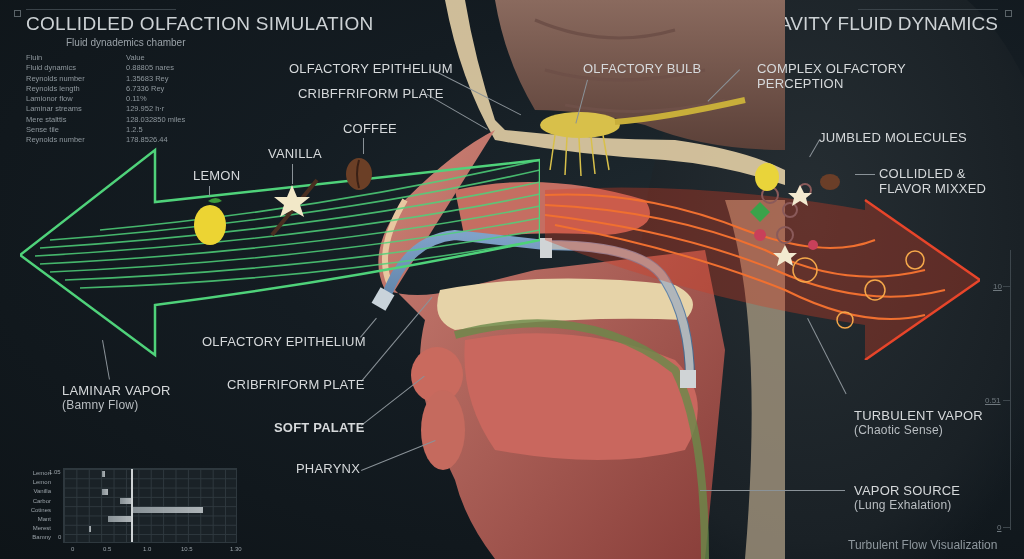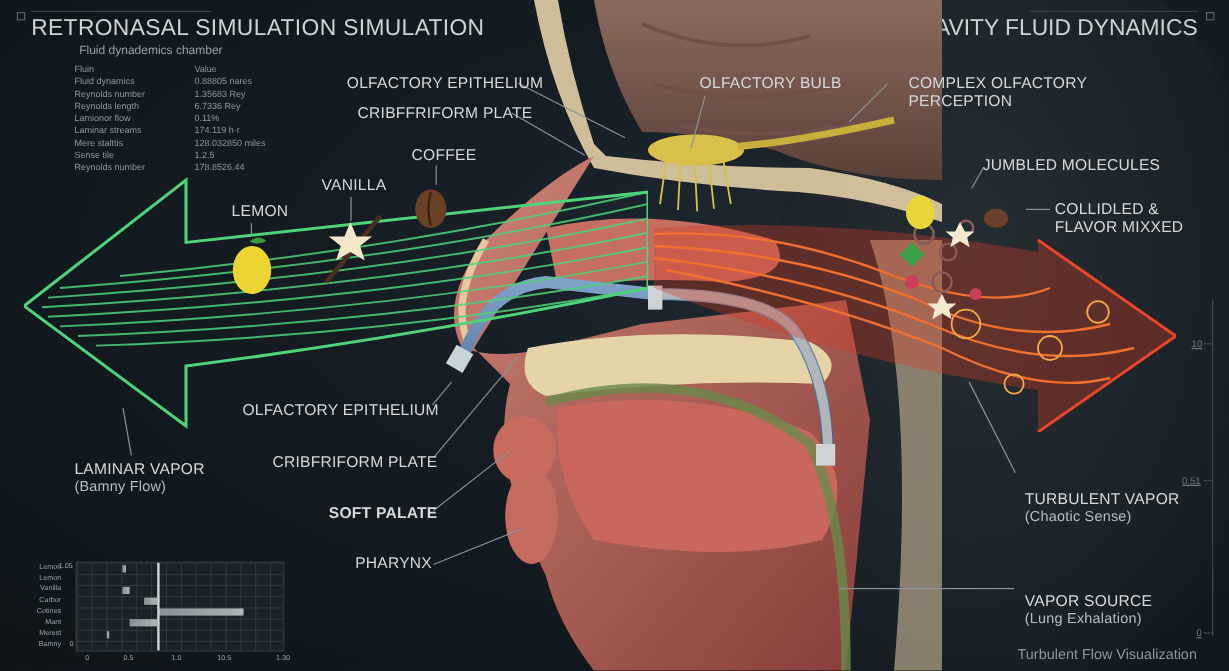--- a/index.html
+++ b/index.html
@@ -10,21 +10,21 @@
   .head-silhouette { position: absolute; left: 640px; top: -40px; width: 420px; height: 640px;
         border-radius: 50% 45% 40% 30%; background: radial-gradient(ellipse at 40% 40%, #262e33 0%, #1a2126 60%, transparent 75%); }
   .abs { position: absolute; }
   .label { position: absolute; font-size: 13px; letter-spacing: 0.2px; color: #d6d9db; text-transform: uppercase; white-space: nowrap; }
   .sub { font-size: 12px; color: #b9bec2; text-transform: none; display: block; }
   .title-main { position: absolute; left: 26px; top: 13px; font-size: 19px; color: #cdd2d5; letter-spacing: 0.3px; }
   .title-sub { position: absolute; left: 26px; top: 37px; font-size: 10px; color: #9aa2a8; margin-left: 40px; }
   .title-right { position: absolute; right: 26px; top: 13px; font-size: 19px; color: #cdd2d5; }
   .deco-sq { position: absolute; width: 7px; height: 7px; border: 1px solid #5a6368; }
   .rule { position: absolute; height: 1px; background: #3a4349; }
-  table.params { position: absolute; left: 26px; top: 53px; border-collapse: collapse; font-size: 7.5px; color: #8e979d; margin-left: 36px; }
+  table.params { position: absolute; left: 26px; top: 53px; border-collapse: collapse; font-size: 7.5px; color: #8e979d; }
   table.params td { padding: 0 0 1px 0; line-height: 9.3px; }
   table.params td.k { width: 100px; }
   .leader { position: absolute; height: 1px; background: #8a9298; transform-origin: 0 0; }
   
   .green-flow { position: absolute; left: 20px; top: 140px; width: 520px; height: 230px; }
   .red-flow { position: absolute; left: 545px; top: 150px; width: 435px; height: 210px; }
   .anatomy { position: absolute; left: 345px; top: 0; width: 440px; height: 559px; }
   
   .mini { position: absolute; left: 8px; top: 466px; width: 235px; height: 90px; }
   .mini .cats { position: absolute; left: 15px; top: 3px; font-size: 6px; color: #9aa2a8; line-height: 9.2px; text-align: right; width: 28px; }
@@ -42,21 +42,21 @@
   .rtl { position: absolute; font-size: 8px; color: #6f787e; text-decoration: underline; }
 </style>
 </head>
 <body>
 
 <div class="bg"></div>
 <div class="head-silhouette"></div>
 
 <div class="deco-sq" style="left:14px;top:10px;"></div>
 <div class="rule" style="left:26px;top:9px;width:150px;"></div>
-<div class="title-main">RETRONASAL SIMULATION SIMULATION</div>
+<div class="title-main">COLLIDLED OLFACTION SIMULATION</div>
 <div class="title-sub">Fluid dynademics chamber</div>
 <div class="deco-sq" style="left:1005px;top:10px;"></div>
 <div class="rule" style="left:858px;top:9px;width:140px;"></div>
 <div class="title-right">NASAL CAVITY FLUID DYNAMICS</div>
 
 <table class="params">
   <tbody>
       <tr>
     <td class="k">Fluin</td>
     <td>Value</td>
@@ -72,21 +72,21 @@
   <tr>
         <td class="k">Reynolds length</td>
         <td>6.7336 Rey</td>
       </tr>
   <tr>
         <td class="k">Lamionor flow</td>
         <td>0.11%</td>
       </tr>
   <tr>
         <td class="k">Laminar streams</td>
-        <td>174.119 h·r</td>
+        <td>129.952 h·r</td>
       </tr>
   <tr>
         <td class="k">Mere stalttis</td>
         <td>128.032850 miles</td>
       </tr>
   <tr>
         <td class="k">Sense tile</td>
         <td>1.2.5</td>
       </tr>
   <tr>
@@ -239,21 +239,21 @@
   <span class="sub">(Bamny Flow)</span>
 </div>
 <div class="label" style="left:202px;top:334px;">OLFACTORY EPITHELIUM</div>
 <div class="label" style="left:227px;top:377px;">CRIBFRIFORM PLATE</div>
 <div class="label" style="left:274px;top:420px;font-weight:bold;">SOFT PALATE</div>
 <div class="label" style="left:296px;top:461px;">PHARYNX</div>
 <div class="label" style="left:854px;top:392px;margin-top:16px;">
   <span>TURBULENT VAPOR</span>
   <span class="sub">(Chaotic Sense)</span>
 </div>
-<div class="label" style="left:854px;top:483px;margin-top:10px;">
+<div class="label" style="left:854px;top:483px;">
   <span>VAPOR SOURCE</span>
   <span class="sub">(Lung Exhalation)</span>
 </div>
 <div class="abs" style="left:848px;top:538px;font-size:12px;color:#8e979d;">Turbulent Flow Visualization</div>
 
 <div class="raxis"></div>
 <div class="rtick" style="top:286px;"></div>
 <div class="rtick" style="top:400px;"></div>
 <div class="rtick" style="top:527px;"></div>
 <div class="rtl" style="left:993px;top:282px;">10</div>

